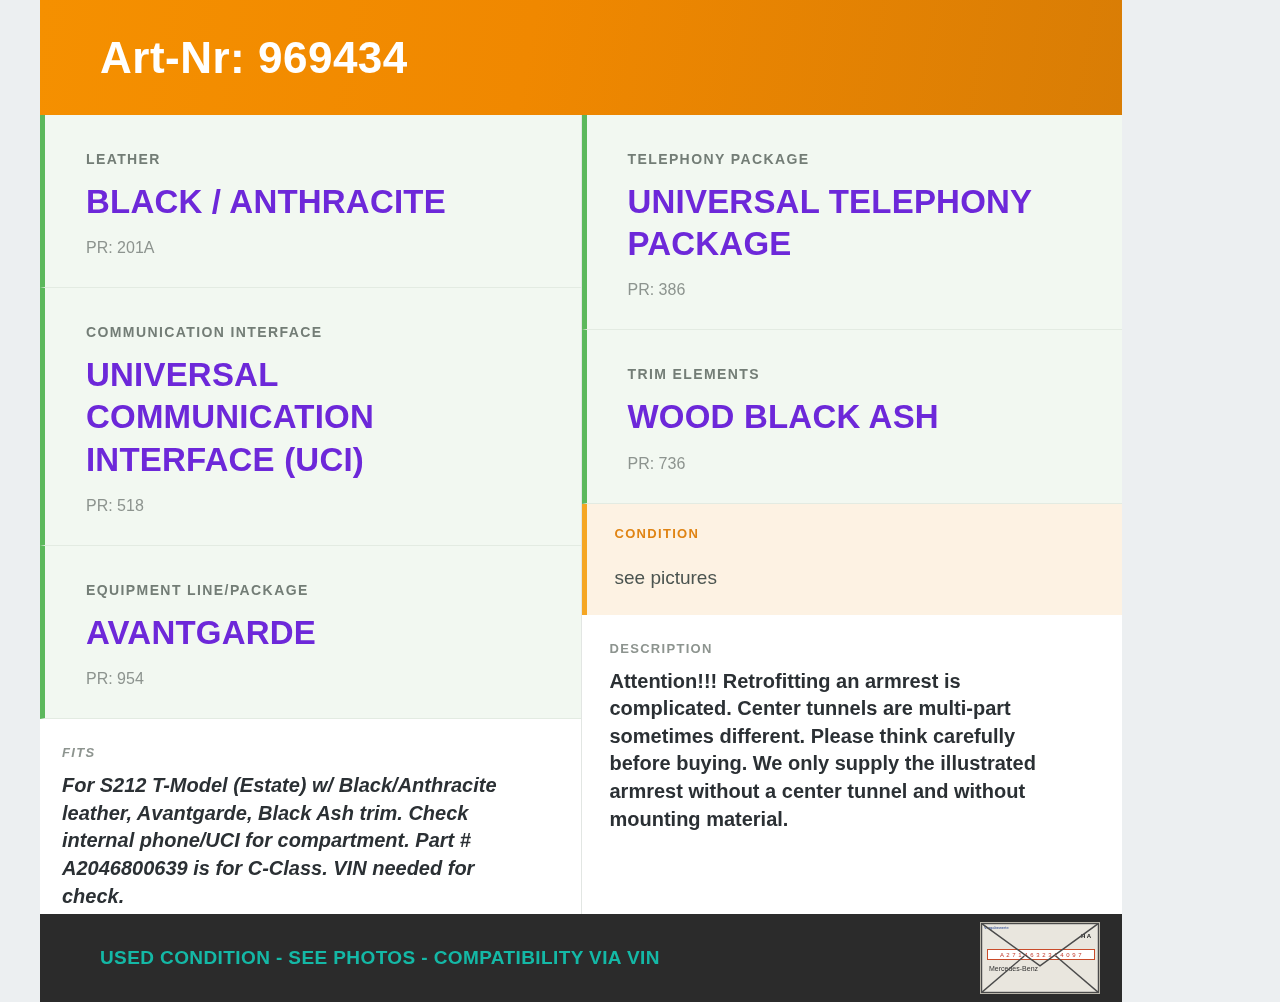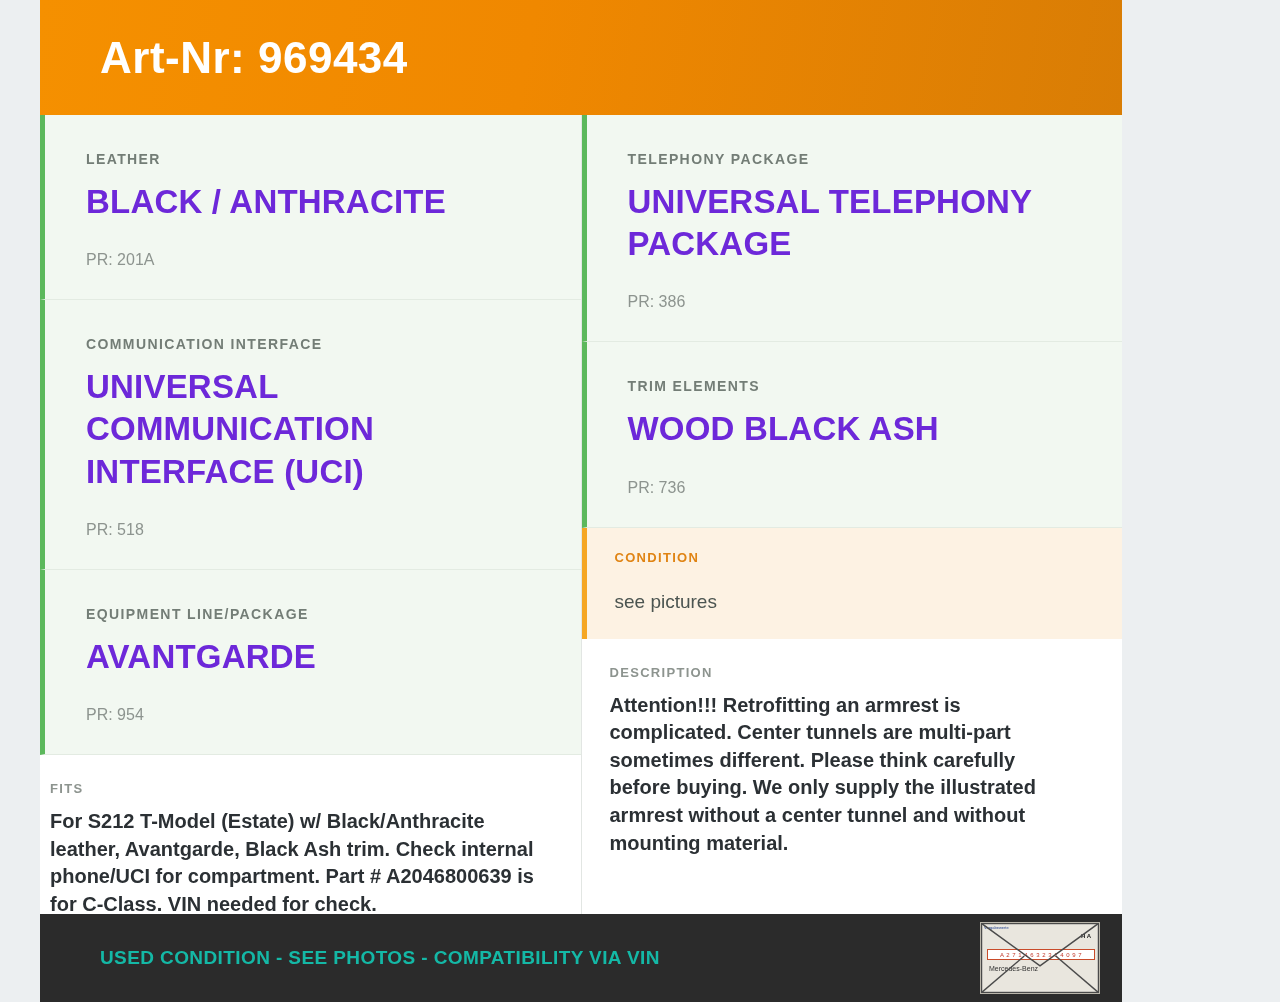--- a/index.html
+++ b/index.html
@@ -81,21 +81,21 @@
     margin-bottom: 14px;
   }
   .spec-value {
     font-size: 33px;
     font-weight: bold;
     color: #6d28d9;
     line-height: 1.28;
     letter-spacing: 0.2px;
   }
   .spec-pr {
-    margin-top: 28px;
+    margin-top: 16px;
     font-size: 16px;
     color: #8d948f;
   }
 
   
   .condition {
     background: #fdf2e3;
     border-left: 5px solid #f5a623;
     padding: 22px 46px 26px 28px;
     box-sizing: border-box;
@@ -115,23 +115,24 @@
 
   
   .plain {
     background: #ffffff;
     padding: 26px 46px 22px 28px;
     box-sizing: border-box;
     flex: 1 1 auto;
   }
   .plain-left {
     background: #ffffff;
-    padding: 26px 40px 22px 10px;
+    padding: 26px 40px 22px 22px;
     box-sizing: border-box;
     flex: 1 1 auto;
+    font-style: italic;
   }
   .plain-label {
     font-size: 13px;
     font-weight: bold;
     letter-spacing: 1.3px;
     color: #8d948f;
     text-transform: uppercase;
     margin-bottom: 12px;
   }
   .plain-text {

